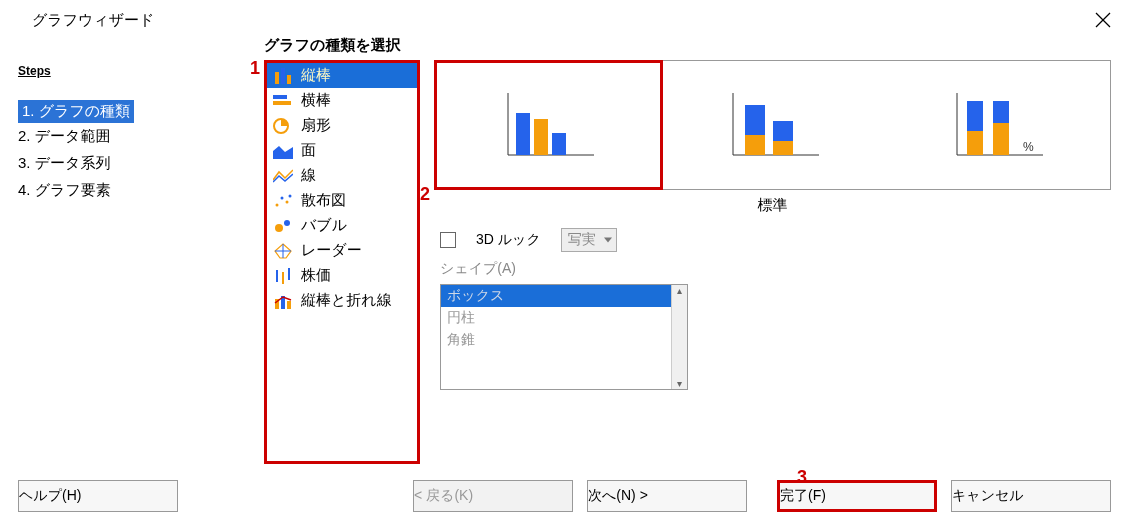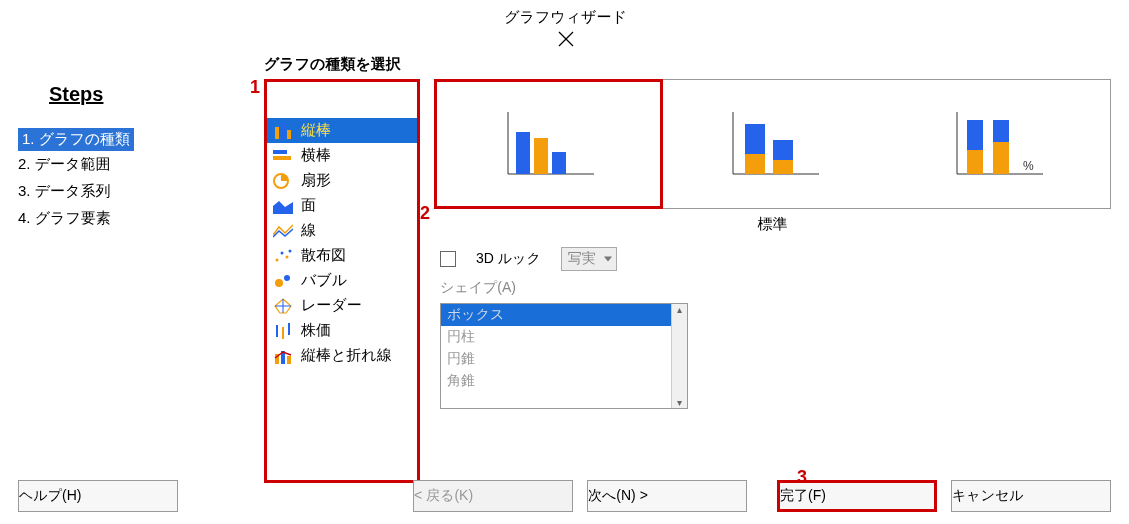--- a/index.html
+++ b/index.html
@@ -1,34 +1,34 @@
 <!DOCTYPE html>
 <html><head>
 <meta charset="utf-8">
 <style>
 * { box-sizing: border-box; margin: 0; padding: 0; }
 body { font-family: "Yu Gothic UI", "Meiryo", sans-serif; font-size: 14px; background: #fff; color: #000; width: 1129px; height: 524px; position: relative; overflow: hidden; }
 
-.titlebar { display: flex; align-items: center; justify-content: space-between; padding: 8px 14px 4px 16px; flex-direction: column; }
+.titlebar { display: flex; align-items: center; justify-content: space-between; padding: 8px 14px 4px 32px; }
 .titlebar .title { font-size: 15px; }
 .titlebar .close { width: 24px; height: 24px; display:flex; align-items:center; justify-content:center; cursor:pointer; }
 
 .content { display: flex; padding: 0 18px; gap: 0; }
 
 .left-col { width: 246px; padding-top: 28px; }
-.steps-hdr { font-weight: bold; text-decoration: underline; font-size: 20px; margin-bottom: 22px; margin-left: 31px; }
+.steps-hdr { font-weight: bold; text-decoration: underline; font-size: 12px; margin-bottom: 22px; }
 .step-item { font-size: 15px; padding: 4px 0; }
 .step-item.sel { background: #2b73d6; color: #ffffff; display: inline-block; padding: 2px 4px; }
 
 .right-col { flex: 1; position: relative; }
 .section-hdr { font-size: 15px; font-weight: 600; margin-bottom: 4px; position: relative; }
 
 .type-list-wrap { position: absolute; top: 24px; left: 0; width: 156px; height: 404px; border: 3px solid #c00; background:#fff; }
 .type-item { display: flex; align-items: center; padding: 3px 6px; gap: 8px; cursor:pointer; font-size: 15px; }
-.type-item.sel { background: #1a6ed8; color: #fde047; margin-top: 36px; }
+.type-item.sel { background: #1a6ed8; color: #fef9c3; }
 .type-icon { width: 20px; height: 16px; display:flex; align-items:flex-end; gap:1px; flex-shrink:0; }
 
 .preview-row { position: absolute; top: 24px; left: 170px; right: 0; display:flex; gap:0; border:1px solid #999; padding:0; height:130px; background:#fff; }
 .preview-cell { flex:1; display:flex; align-items:center; justify-content:center; border-right:1px solid transparent; }
 .preview-cell.first { border: 3px solid #c00; margin:-1px; }
 .preview-svg { width: 110px; height: 80px; }
 
 .subtype-label { position:absolute; top: 160px; left: 170px; right:0; text-align:center; font-size:15px; }
 
 .look-row { position:absolute; top: 192px; left: 176px; display:flex; align-items:center; gap:20px; }
@@ -219,21 +219,20 @@
     <div class="look-row">
       <span class="chk"></span>
       <span>3D ルック</span>
       <span class="select-dis">写実</span>
     </div>
 
     <div class="shape-lbl">シェイプ(A)</div>
     <div class="shape-list">
       <div class="shape-item sel">ボックス</div>
       <div class="shape-item">円柱</div>
-      <div class="shape-item">円錐</div>
       <div class="shape-item">角錐</div>
       <div class="shape-sb"></div>
     </div>
 
     <div class="ann ann2">2</div>
   </div>
 </div>
 
 <div class="ann ann3">3</div>
 

